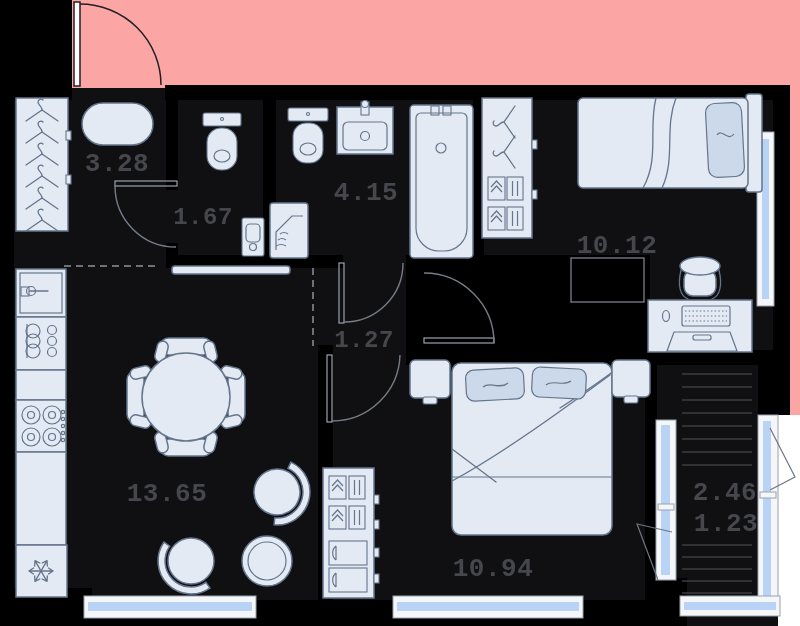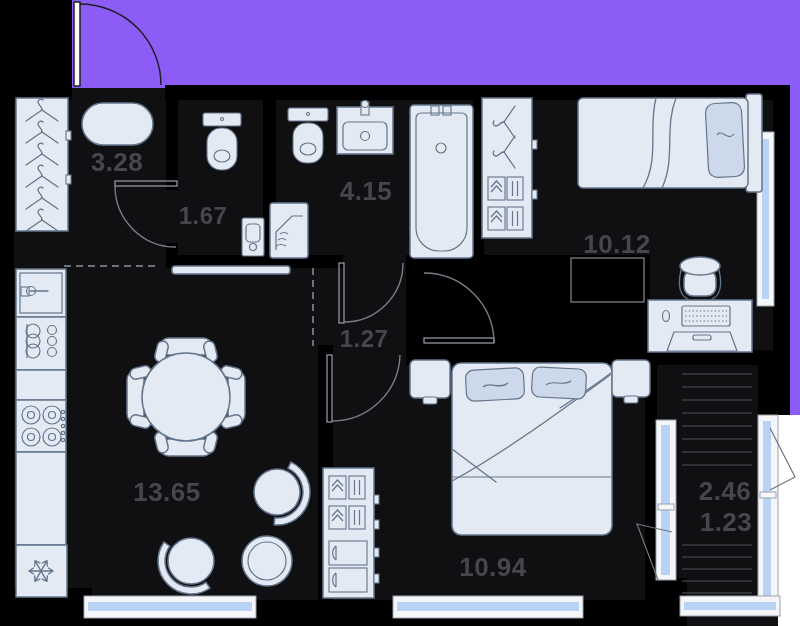--- a/index.html
+++ b/index.html
@@ -1,17 +1,17 @@
 <!DOCTYPE html>
 <html><head>
 <meta charset="utf-8">
 <style>
   html,body{margin:0;padding:0;background:#ffffff;}
-  .stage{position:relative;width:800px;height:626px;background:#8b5cf6;overflow:hidden;
-         font-family:Liberation Sans, sans-serif;}
+  .stage{position:relative;width:800px;height:626px;background:#fca5a5;overflow:hidden;
+         font-family:Liberation Mono, monospace;}
   svg{display:block;}
   .floor{fill:#101013;}
   .wall{fill:#000000;}
   .outside{fill:#ffffff;}
   .furn{fill:#e4eaf3;stroke:#64758c;stroke-width:1.5;}
   .furn-thin{fill:#e4eaf3;stroke:#64758c;stroke-width:1.1;}
   .inner{fill:none;stroke:#64758c;stroke-width:1.2;}
   .line{fill:none;stroke:#64758c;stroke-width:1.3;stroke-linecap:round;}
   .pillow{fill:#cbd9eb;stroke:#64758c;stroke-width:1.2;}
   .arc{fill:none;stroke:#767d87;stroke-width:1.4;}

